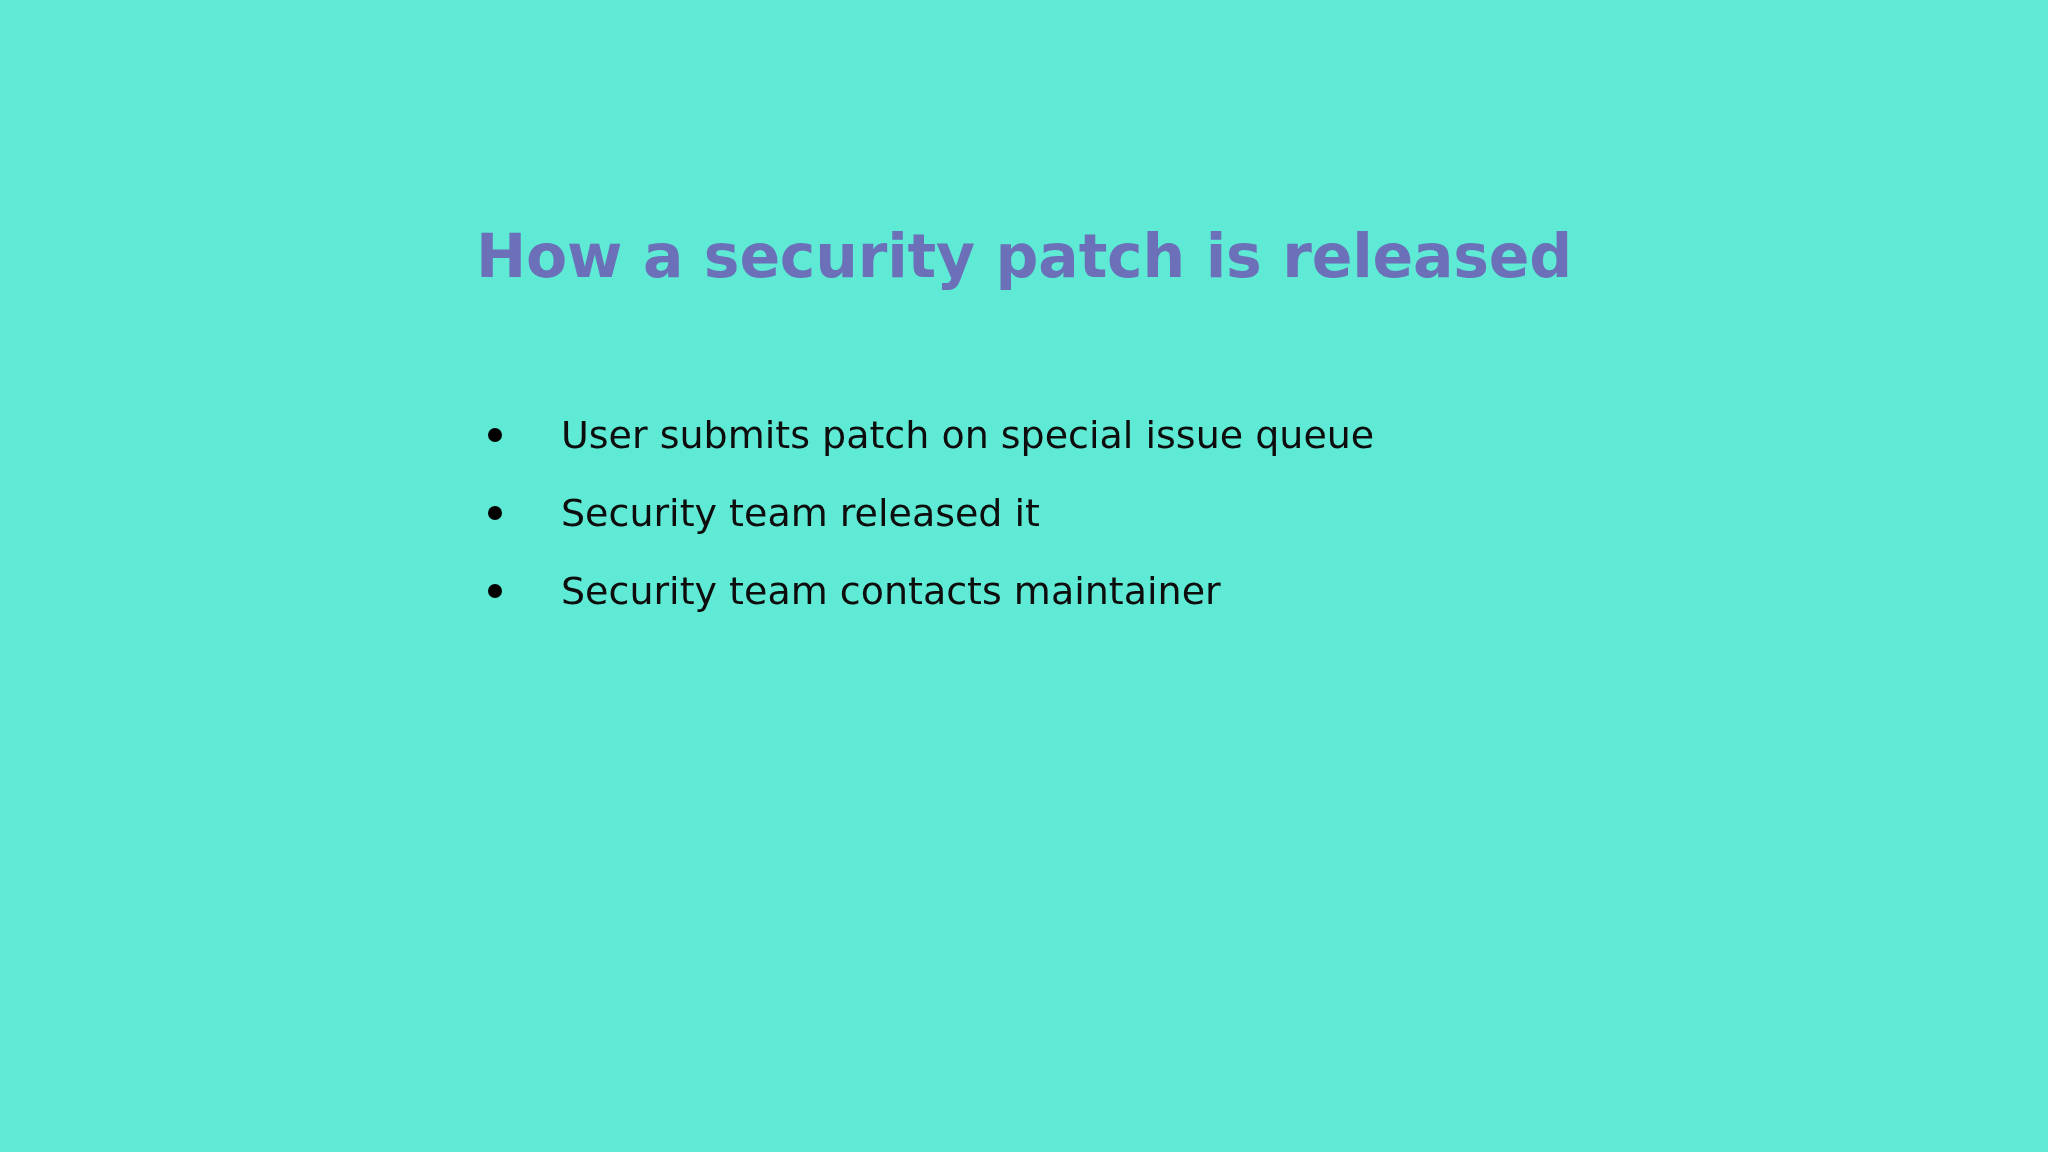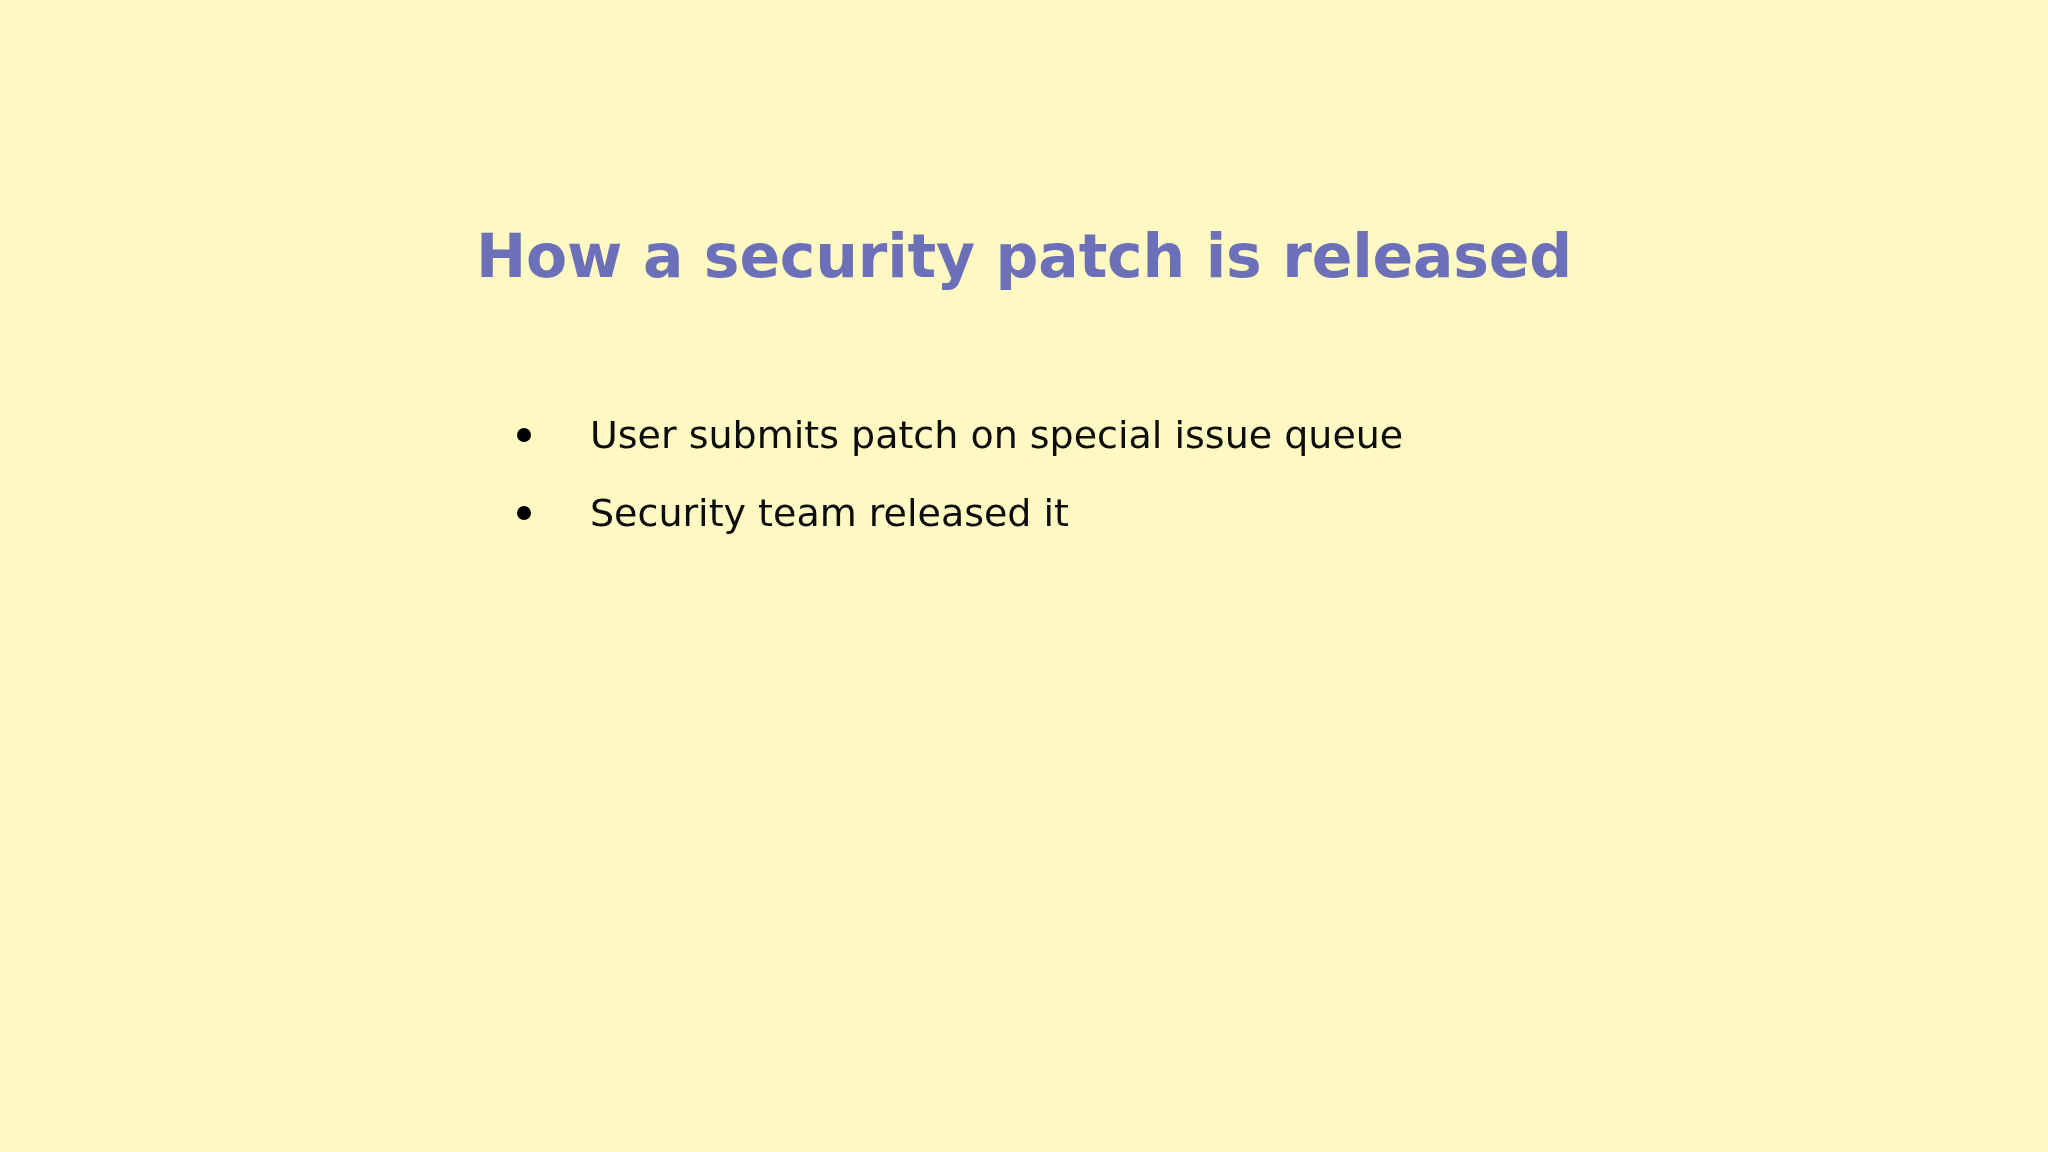--- a/index.html
+++ b/index.html
@@ -11,21 +11,21 @@
     height: 1152px;
     background: #ffffff;
     font-family: "DejaVu Sans", sans-serif;
     overflow: hidden;
   }
 
   .slide {
     position: relative;
     width: 2048px;
     height: 1152px;
-    background: #fef9c3;
+    background: #5eead4;
     box-sizing: border-box;
   }
 
   .slide-title {
     position: absolute;
     top: 185px;
     left: 0;
     width: 2048px;
     text-align: center;
     font-family: "DejaVu Sans", sans-serif;
@@ -33,21 +33,21 @@
     font-size: 60px;
     line-height: 1.05;
     letter-spacing: -0.2px;
     color: #6b70b8;
     white-space: nowrap;
   }
 
   .body-block {
     position: absolute;
     top: 396px;
-    left: 505px;
+    left: 476px;
     width: 1280px;
   }
 
   .bullet-list {
     list-style: none;
     margin: 0;
     padding: 0;
   }
 
   .bullet-item {
@@ -97,18 +97,22 @@
       <li class="bullet-item">
         <span class="bullet-marker"></span>
         <span class="bullet-text">User submits patch on special issue queue</span>
       </li>
 
       <li class="bullet-item">
         <span class="bullet-marker"></span>
         <span class="bullet-text">Security team released it</span>
       </li>
 
+      <li class="bullet-item">
+        <span class="bullet-marker"></span>
+        <span class="bullet-text">Security team contacts maintainer</span>
+      </li>
 
 
     </ul>
   </div>
 
 </div>
 
 </body></html>

